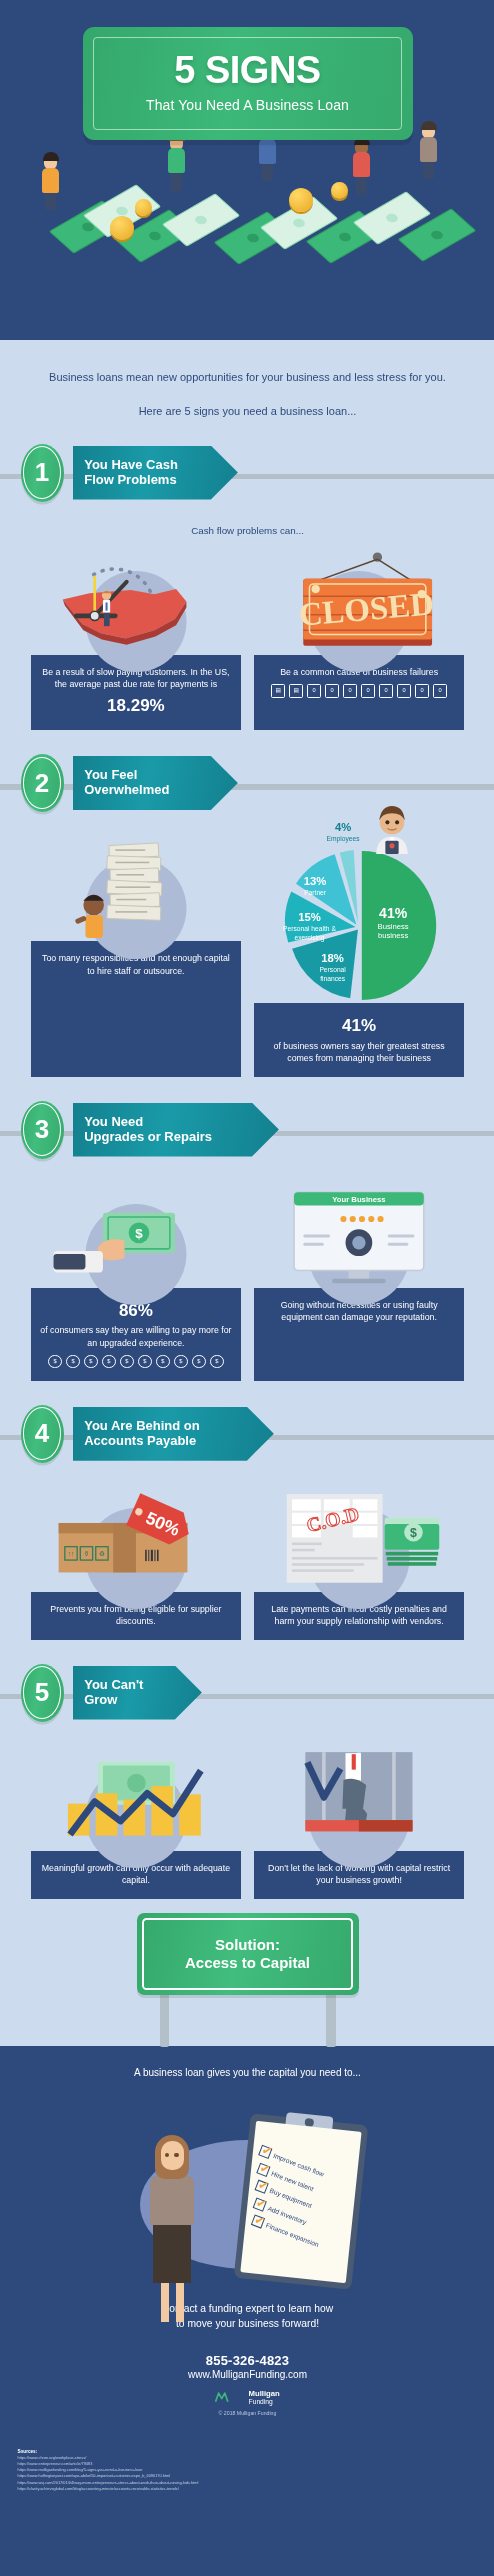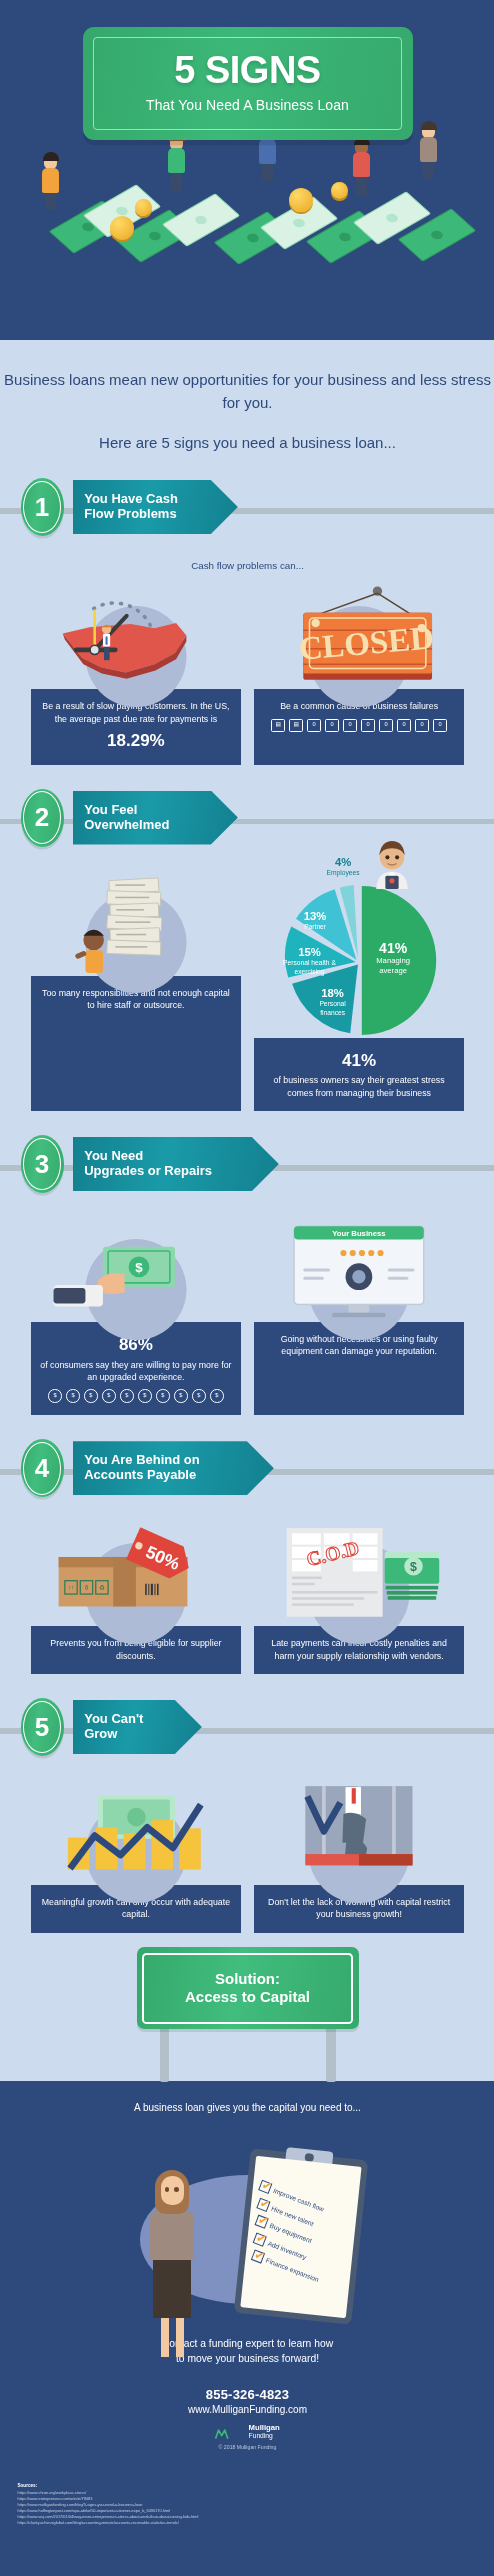--- a/index.html
+++ b/index.html
@@ -38,21 +38,21 @@
   .coin.sm { width: 16.5px; height: 16.5px; }
   .person { position: absolute; }
   .p-head { width: 13.4px; height: 14.4px; border-radius: 6.7px 6.7px 5.7px 5.7px; }
   .p-hair { position: absolute; left: -1px; top: -2.6px; width: 15.5px; height: 8.2px; border-radius: 7.7px 7.7px 0 0; }
   .p-body { width: 17.5px; height: 25px; border-radius: 5.2px 5.2px 2.1px 2.1px; margin-left: -2.1px; margin-top: -1.5px; }
   .p-legs { width: 11.3px; height: 17.5px; background: #3a4a6b; margin-left: 1px; border-radius: 1px; }
 
   
   .body-light { background: #ccdcee; padding: 0 0 20.6px; position: relative; }
   .intro { text-align: center; color: #2e4a7d; padding: 29px 0 0; }
-  .intro p { font-size: 15px; line-height: 1.5; text-align: center; }
+  .intro p { font-size: 11px; line-height: 1.5; text-align: center; }
   .intro .second { margin-top: 17.5px; }
 
   
   .step { position: relative; height: 61px; margin: 24px 0 0; }
   .road-line { position: absolute; top: 30px; left: 0; right: 0; height: 5.7px; background: #b3bfc9; z-index: 1; }
   .step-inner { position: absolute; left: 20.6px; top: 0; display: flex; align-items: center; z-index: 3; }
   .badge {
     width: 43px; height: 58px; border-radius: 50%;
     background: linear-gradient(100deg,#34a86a,#41bd7e 40%,#35a96b);
     box-shadow: 0 2.6px 0 rgba(0,0,0,.10);
@@ -131,21 +131,21 @@
   .w-eye { position: absolute; top: 11.3px; width: 4.6px; height: 4.6px; border-radius: 50%; background: #6b4b2a; }
   .w-top { width: 44px; height: 49px; background: #9e8a7e; border-radius: 7.2px 7.2px 2.1px 2.1px; margin: -3.1px auto 0; margin-left: -5.2px; }
   .w-skirt { width: 38px; height: 58px; background: #43382f; margin-left: -2.1px; }
   .w-legs { display:flex; gap:6.2px; margin-left: 6.2px; }
   .w-leg { width: 8.2px; height: 39px; background: #f3c9a2; }
 
   .contact { text-align: center; font-size: 10.3px; line-height: 1.45; padding: 3.1px 0 17.5px; }
   .phone-block { text-align: center; padding: 3.1px 0 7.2px; }
   .phone { font-size: 13px; font-weight: bold; letter-spacing: 0.2px; }
   .site { font-size: 10px; margin-top: 1.5px; }
-  .brand { display: flex; align-items: flex-end; justify-content: center; gap: 20px; margin-top: 9.3px; }
+  .brand { display: flex; align-items: center; justify-content: center; gap: 20px; margin-top: 9.3px; }
   .brand-mark { width: 13.4px; height: 10.3px; position: relative; }
   .brand-mark svg { display: block; }
   .brand-txt { text-align: left; line-height: 1.05; }
   .brand-txt .b1 { font-size: 7.7px; font-weight: bold; }
   .brand-txt .b2 { font-size: 6.7px; }
   .copy { text-align: center; font-size: 5.2px; color: #b8c6dd; padding: 5.2px 0 13.4px; }
 
   .sources { padding: 12.4px 17.5px 5.2px; }
   .sources h4 { font-size: 4.6px; font-weight: bold; margin-bottom: 1.5px; }
   .sources div { font-size: 3.9px; color: #c3cfe3; line-height: 1.55; word-break: break-all; }
@@ -376,21 +376,21 @@
             <div class="pie-lbl white" style="left:-3.1px;top:63px;width:62px;">
               <span class="pv">15%</span>
               <span class="pn">Personal health &amp; exercising</span>
             </div>
             <div class="pie-lbl white" style="left:28px;top:104px;width:46px;">
               <span class="pv">18%</span>
               <span class="pn">Personal finances</span>
             </div>
             <div class="pie-lbl white" style="left:84px;top:58px;width:55px;">
               <span class="pv" style="font-size:14px">41%</span>
-              <span class="pn" style="font-size:7.7px">Managing average</span>
+              <span class="pn" style="font-size:7.7px">Business business</span>
             </div>
             <svg style="position:absolute;left:87px;top:-43px;" width="46" height="49" viewBox="0 0 90 96">
               <circle cx="45" cy="34" r="24" fill="#e8b88c"></circle>
               <path d="M20,30 q4,-28 25,-28 q22,0 25,28 q-6,-14 -25,-14 q-19,0 -25,14 z" fill="#6b4428"></path>
               <circle cx="36" cy="34" r="4" fill="#3a2a1a"></circle>
                 <circle cx="55" cy="34" r="4" fill="#3a2a1a"></circle>
               <path d="M36,46 q9,6 18,0" stroke="#b07a55" stroke-width="2.5" fill="none"></path>
               <path d="M14,96 q2,-34 31,-34 q29,0 31,34 z" fill="#f0f0f0"></path>
               <path d="M45,62 l-9,10 l9,10 l9,-10 z" fill="#fff"></path>
               <rect x="32" y="70" width="26" height="26" rx="3" fill="#3e4a63"></rect>

